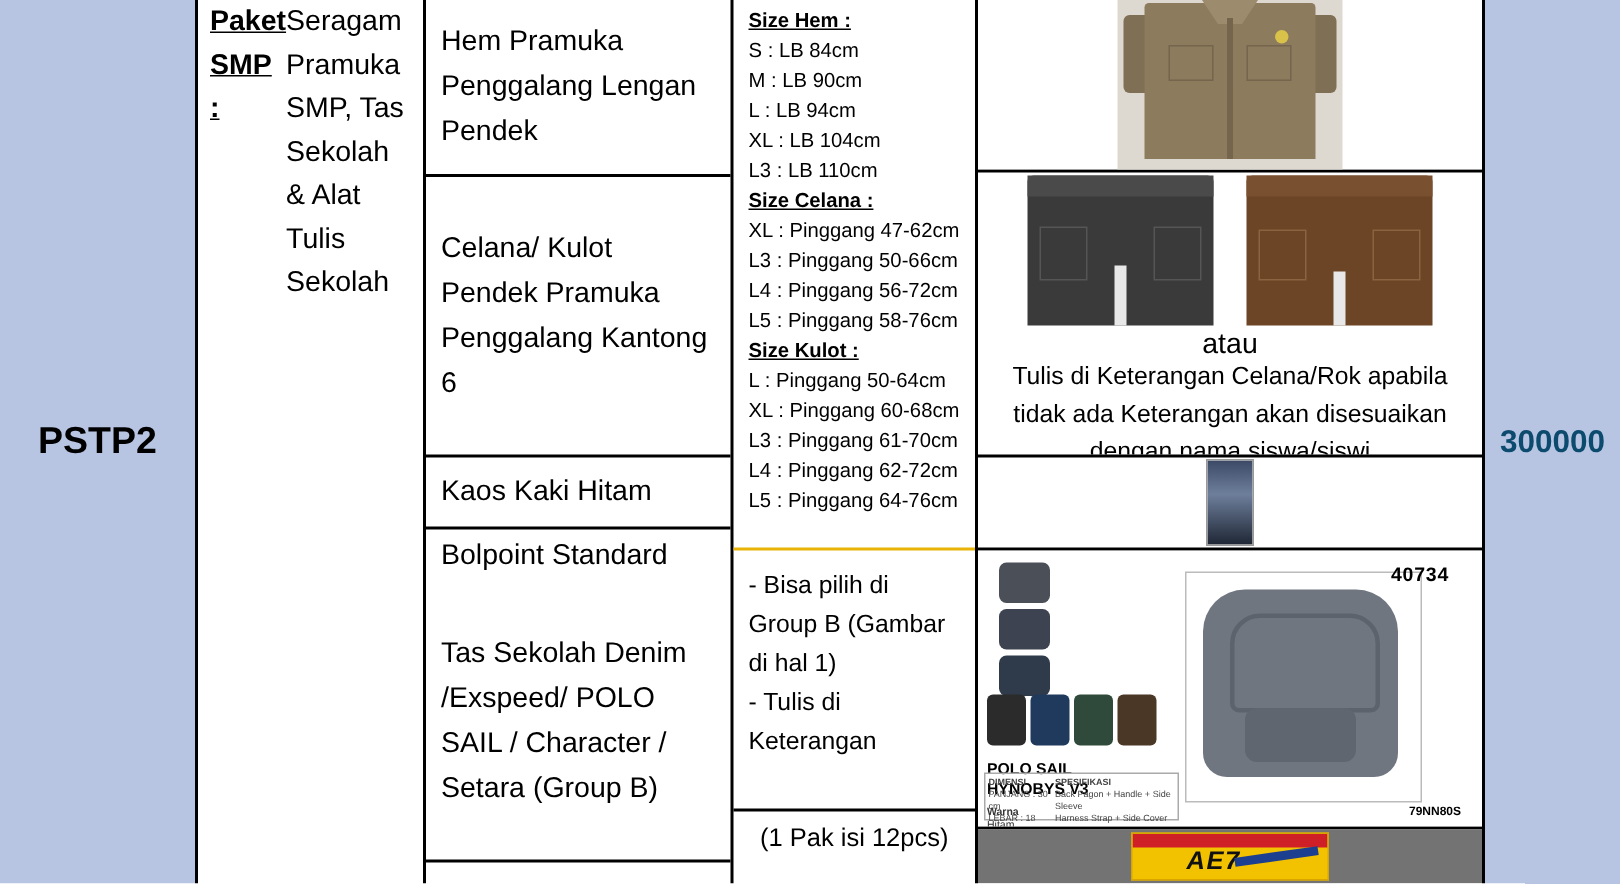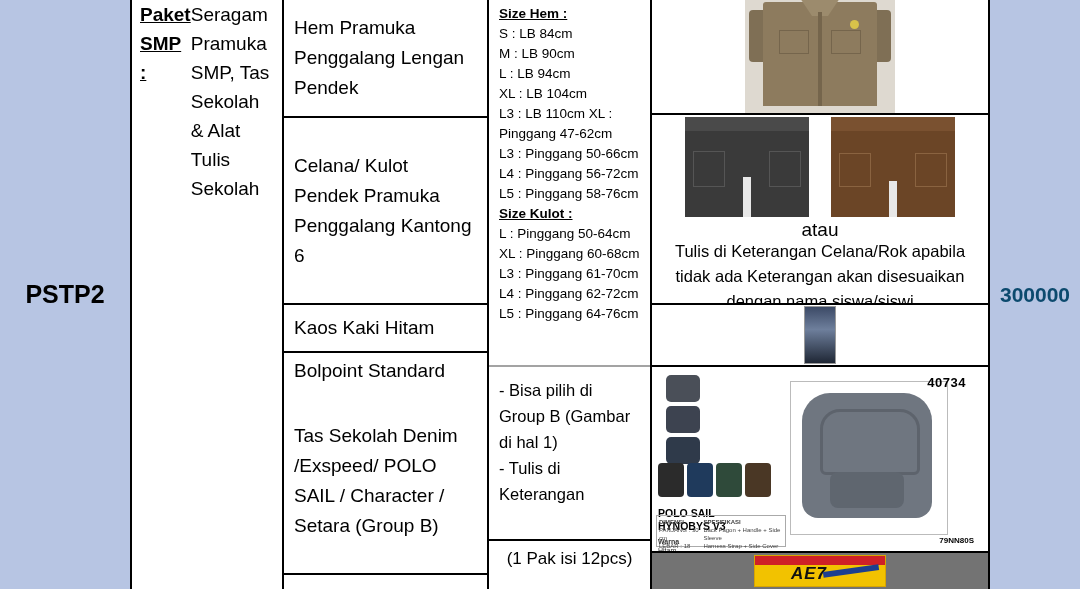--- a/index.html
+++ b/index.html
@@ -120,21 +120,21 @@
     position: absolute;
     left: 357px;
     top: 0;
     width: 163px;
     height: 589px;
     box-sizing: border-box;
     border-right: 2px solid #000;
   }
   .size-block {
     box-sizing: border-box;
-    border-bottom: 2px solid #a3a3a3;
+    border-bottom: 2px solid #eab308;
     padding: 4px 6px 2px 10px;
     font-size: 13.5px;
     line-height: 20px;
     overflow: hidden;
   }
   .size-block .hdr {
     font-weight: bold;
     text-decoration: underline;
     display: block;
   }
@@ -559,20 +559,21 @@
     </div>
 
     <div class="col-sizes">
       <div class="size-block" style="height:367px;">
         <span class="hdr">Size Hem :</span>
         <span>S  : LB 84cm</span><br>
         <span>M : LB 90cm</span><br>
         <span>L  : LB 94cm</span><br>
         <span>XL : LB 104cm</span><br>
         <span> L3 : LB 110cm</span>
+        <span class="hdr">Size Celana :</span>
         <span>XL : Pinggang 47-62cm</span><br>
         <span>L3 : Pinggang 50-66cm</span><br>
         <span>L4 : Pinggang 56-72cm</span><br>
         <span>L5 : Pinggang 58-76cm</span>
         <span class="hdr">Size Kulot :</span>
         <span>L  : Pinggang 50-64cm</span><br>
         <span>XL : Pinggang 60-68cm</span><br>
         <span>L3 : Pinggang 61-70cm</span><br>
         <span>L4 : Pinggang 62-72cm</span><br>
         <span>L5 : Pinggang 64-76cm</span>

